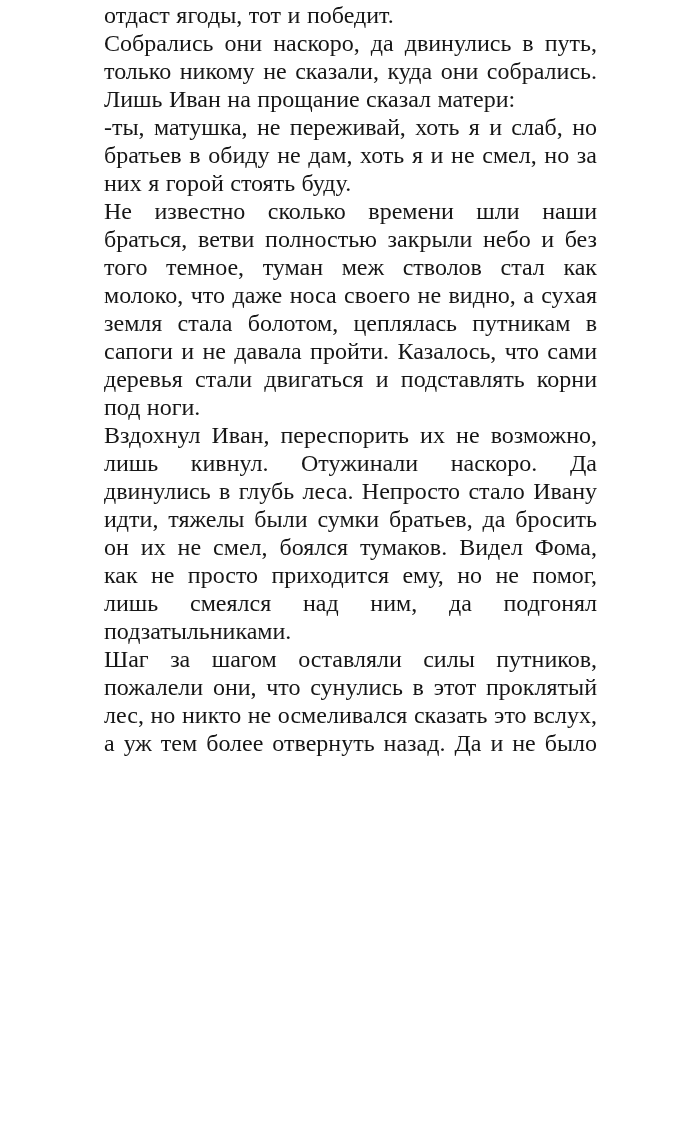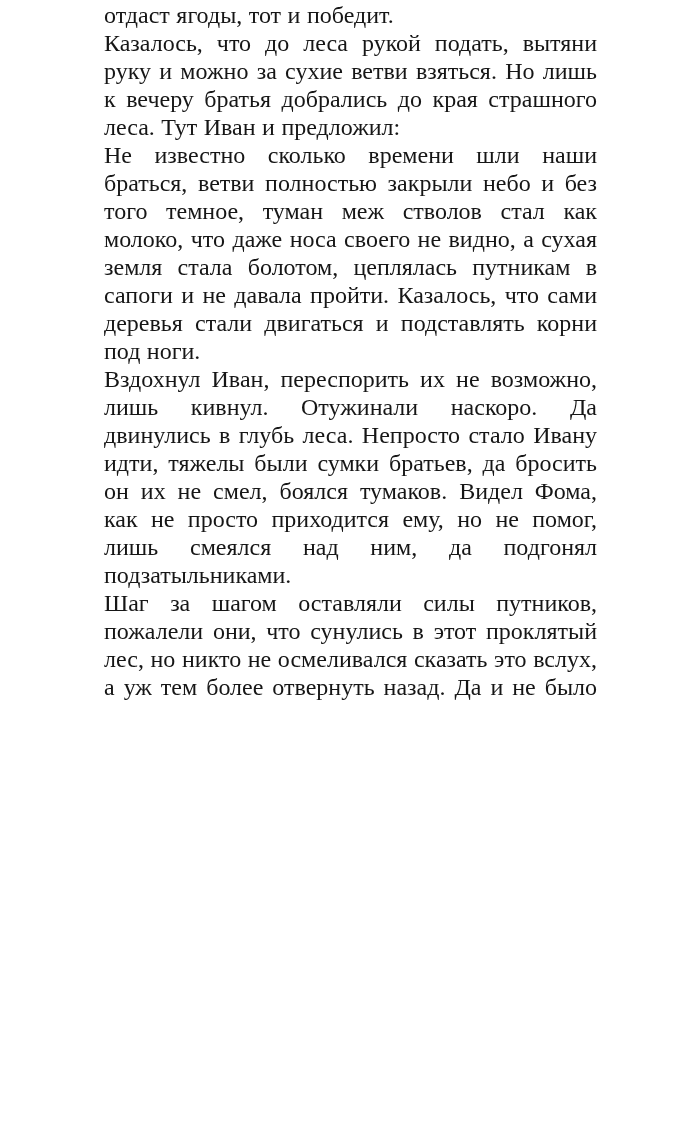--- a/index.html
+++ b/index.html
@@ -30,18 +30,19 @@
   .text-block p.para.continues {
     text-align-last: justify;
   }
 </style>
 </head>
 <body style="background: rgb(255, 255, 255);">
 
 <div class="page">
   <div class="text-block" style="color: rgb(22, 22, 22);">
       <p class="para">отдаст ягоды, тот и победит.</p>
-      <p class="para">Казалось, что до леса рукой подать, вытяни руку и можно за сухие ветви взяться. Но лишь к вечеру братья добрались до края страшного леса. Тут Иван и предложил:</p>
+      <p class="para">Собрались они наскоро, да двинулись в путь, только никому не сказали, куда они собрались. Лишь Иван на прощание сказал матери:</p>
+      <p class="para">-ты, матушка, не переживай, хоть я и слаб, но братьев в обиду не дам, хоть я и не смел, но за них я горой стоять буду.</p>
       <p class="para">Не известно сколько времени шли наши браться, ветви полностью закрыли небо и без того темное, туман меж стволов стал как молоко, что даже носа своего не видно, а сухая земля стала болотом, цеплялась путникам в сапоги и не давала пройти. Казалось, что сами деревья стали двигаться и подставлять корни под ноги.</p>
       <p class="para">Вздохнул Иван, переспорить их не возможно, лишь кивнул. Отужинали наскоро. Да двинулись в глубь леса. Непросто стало Ивану идти, тяжелы были сумки братьев, да бросить он их не смел, боялся тумаков. Видел Фома, как не просто приходится ему, но не помог, лишь смеялся над ним, да подгонял подзатыльниками.</p>
       <p class="para continues">Шаг за шагом оставляли силы путников, пожалели они, что сунулись в этот проклятый лес, но никто не осмеливался сказать это вслух, а уж тем более отвернуть назад. Да и не было</p>
     </div>
 </div>
 
 </body></html>

